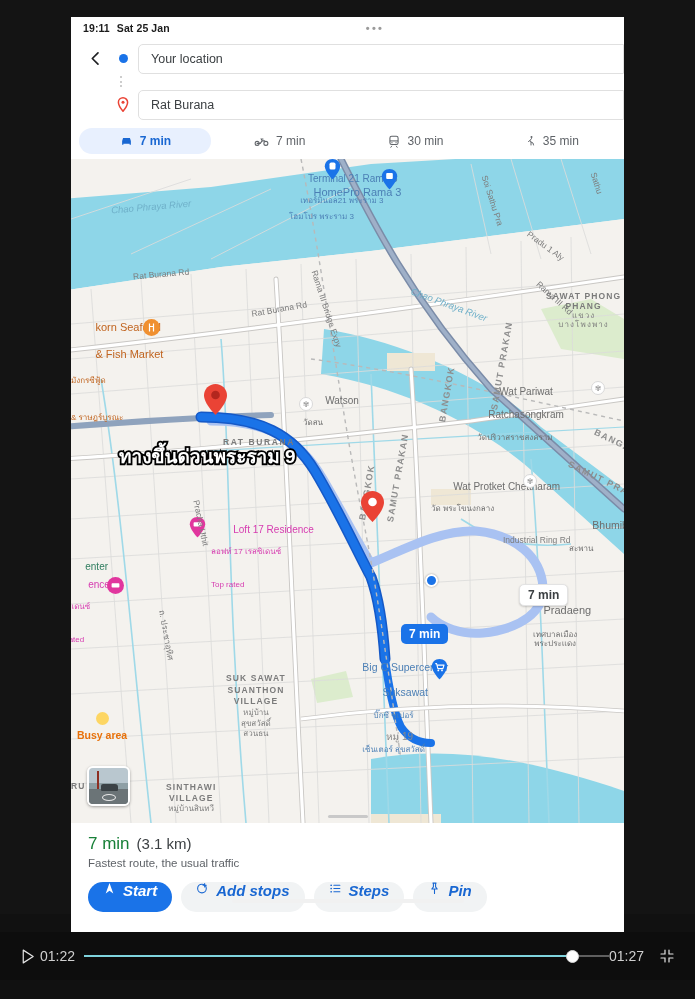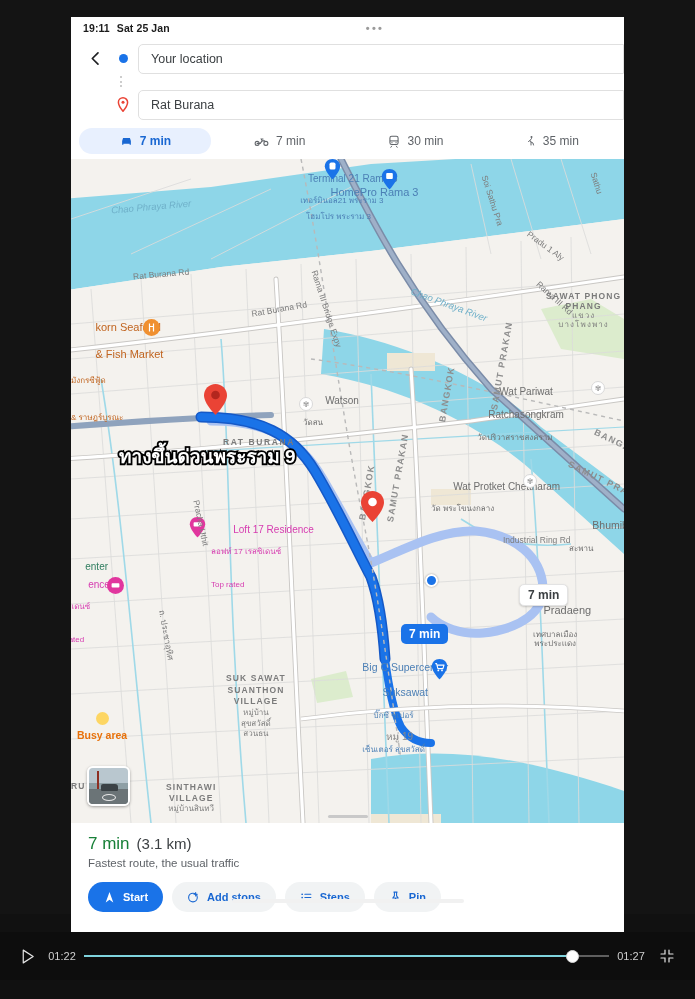--- a/index.html
+++ b/index.html
@@ -111,33 +111,33 @@
   .sheet-grab{ position:absolute; left:50%; transform:translateX(-50%);
                width:40px; height:3px; border-radius:2px; background:#c9c9c9; }
 
   
   .sheet{ background:#fff; padding:11px 17px 0 17px; position:relative; height:103px; }
   .sum{ display:flex; align-items:baseline; gap:7px; }
   .sum .t{ font-size:17px; color:#188038; }
   .sum .d{ font-size:15px; color:#3c4043; }
   .sub{ font-size:11.5px; color:#5f6368; margin-top:3px; }
   .btns{ display:flex; gap:9px; margin-top:13px; }
-  .btn{ display:flex; align-items:center; gap:7px; height:30px; border-radius:16px;
-        padding:0 15px; font-size:11px; cursor:pointer; white-space:nowrap; }
+  .btn{ display:flex; gap:7px; height:30px; border-radius:16px;
+        padding:0 15px; font-size:15px; cursor:pointer; white-space:nowrap;font-style:italic; }
   .btn.start{ background:#1a73e8; color:#fff; font-weight:bold; }
   .btn.ghost{ background:#f1f3f4; color:#1967d2; font-weight:bold; }
   .btn svg{ display:block; }
 
   
   .controls{ position:absolute; left:0; right:0; top:932px; height:48px;
              display:flex; align-items:center; padding:0 14px; color:#dcdcdc;
              background:#0d0d0d; }
   .play-ic{ width:26px; display:flex; justify-content:center; cursor:pointer; }
   .play-ic svg{ display:block; }
-  .vt{ font-size:11px; color:#cfcfcf; width:44px; text-align:center; }
+  .vt{ font-size:14px; color:#cfcfcf; width:44px; }
   .track{ flex:1; position:relative; height:22px; display:flex; align-items:center; cursor:pointer; }
   .track .bg{ position:absolute; left:0; right:0; height:2px; background:#5f5f5f; }
   .track .buf{ position:absolute; left:0; height:2px; background:#7fd3dd; }
   .track .knob{ position:absolute; width:13px; height:13px; border-radius:50%;
                 background:#fff; border:1.5px solid #d8d8d8; }
   .fs-ic{ width:28px; display:flex; justify-content:center; cursor:pointer; }
   .fs-ic svg{ display:block; }
 
   .homebar{ position:absolute; left:50%; transform:translateX(-50%); bottom:11px;
             width:232px; height:4px; border-radius:3px; background:#f1f1f1; }
@@ -329,21 +329,21 @@
       <div class="mlab poi" style="left:215px; top:2px; text-align:center;">
         <span>Terminal 21 Rama 3</span>
         <span class="th">เทอร์มินอล21 พระราม 3</span>
       </div>
       <div class="poipin" style="left:253px; top:0px;">
         <svg viewBox="0 0 17 21">
             <path d="M8.5 0C4 0 .8 3.1.8 7.3c0 5.3 7.7 13.2 7.7 13.2s7.7-7.9 7.7-13.2C16.2 3.1 13 0 8.5 0z" fill="#1a73e8"></path>
             <rect x="5.5" y="3.6" width="6" height="7" rx="1.6" fill="#fff"></rect>
           </svg>
       </div>
-      <div class="mlab poi" style="left:218px; top:14px; color:#4b7fb5; font-size:11px;margin-left:17px;">
+      <div class="mlab poi" style="left:218px; top:14px; color:#4b7fb5; font-size:11px;">
         <span>HomePro Rama 3</span>
         <span class="th">โฮมโปร พระราม 3</span>
       </div>
       <div class="poipin" style="left:310px; top:10px;">
         <svg viewBox="0 0 17 21">
             <path d="M8.5 0C4 0 .8 3.1.8 7.3c0 5.3 7.7 13.2 7.7 13.2s7.7-7.9 7.7-13.2C16.2 3.1 13 0 8.5 0z" fill="#1a73e8"></path>
             <rect x="5.2" y="4" width="6.6" height="6" rx="1" fill="#fff"></rect>
           </svg>
       </div>
 

